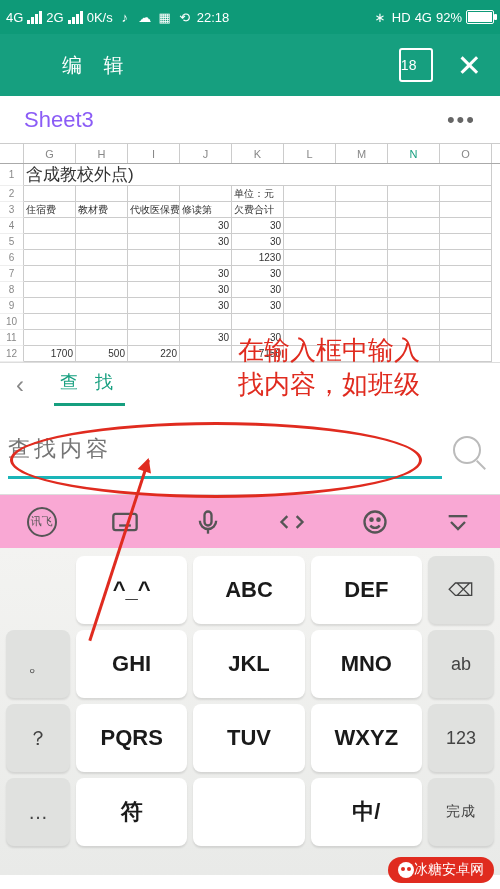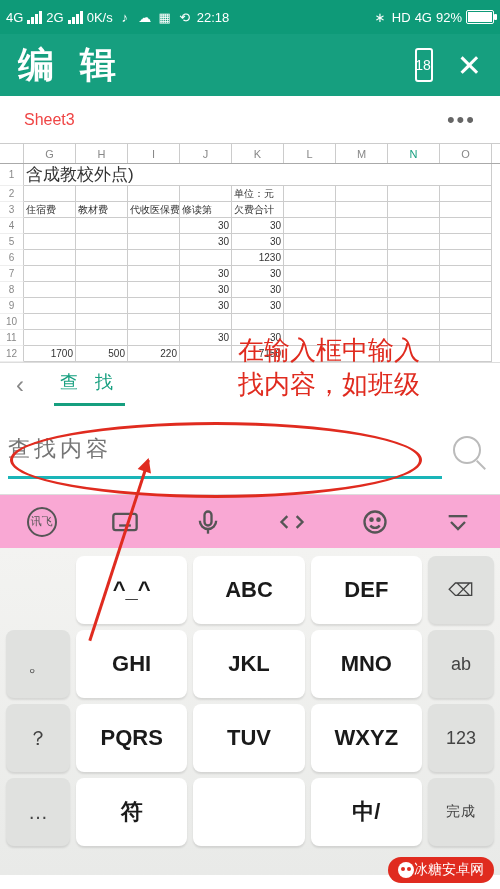--- a/index.html
+++ b/index.html
@@ -13,28 +13,28 @@
   .signal-bars span { width: 3px; background: #fff; display: inline-block; }
   .signal-bars span:nth-child(1){height:4px;} .signal-bars span:nth-child(2){height:7px;}
   .signal-bars span:nth-child(3){height:10px;} .signal-bars span:nth-child(4){height:13px;}
   .sicon { width: 16px; height: 16px; display: inline-flex; align-items: center; justify-content: center; }
   .battery { width: 28px; height: 14px; border: 1.5px solid #fff; border-radius: 2px; position: relative; }
   .battery::after { content: ''; position: absolute; right: -4px; top: 3px; width: 3px; height: 6px; background: #fff; border-radius: 1px; }
   .battery-fill { position: absolute; left: 1px; top: 1px; bottom: 1px; width: 92%; background: #fff; }
 
   
   .app-header { height: 62px; background: #169f7f; color: #fff; display: flex; align-items: center; padding: 0 18px; justify-content: space-between; }
-  .app-title { font-size: 36px; letter-spacing: 8px; font-weight: 700; }
+  .app-title { font-size: 20px; letter-spacing: 8px; font-weight: 400; margin-left: 44px; }
   .header-right { display: flex; align-items: center; gap: 24px; }
-  .badge { width: 18px; height: 34px; border: 2px solid #fff; border-radius: 3px; display: flex; align-items: center; justify-content: flex-end; font-size: 14px; }
+  .badge { width: 34px; height: 34px; border: 2px solid #fff; border-radius: 3px; display: flex; align-items: center; justify-content: flex-start; font-size: 14px; }
   .close-x { font-size: 30px; font-weight: 200; }
 
   
   .tab-bar { height: 48px; display: flex; align-items: center; justify-content: space-between; padding: 0 24px; border-bottom: 1px solid #ccc; }
-  .sheet-tab { color: #ef4444; font-size: 16px; }
+  .sheet-tab { color: #8b5cf6; font-size: 22px; }
   .more-dots { color: #666; font-size: 22px; letter-spacing: 2px; }
 
   
   .sheet-area { font-size: 11px; color: #666; position: relative; }
   .col-headers { display: grid; grid-template-columns: 24px repeat(9, 52px); height: 20px; border-bottom: 1px solid #aaa; }
   .col-headers div { border-right: 1px solid #ccc; display: flex; align-items: center; justify-content: center; color: #888; }
   .col-headers div.active { color: #169f7f; }
   .rows { }
   .row { display: grid; grid-template-columns: 24px repeat(9, 52px); height: 16px; }
   .row.first { height: 22px; }

